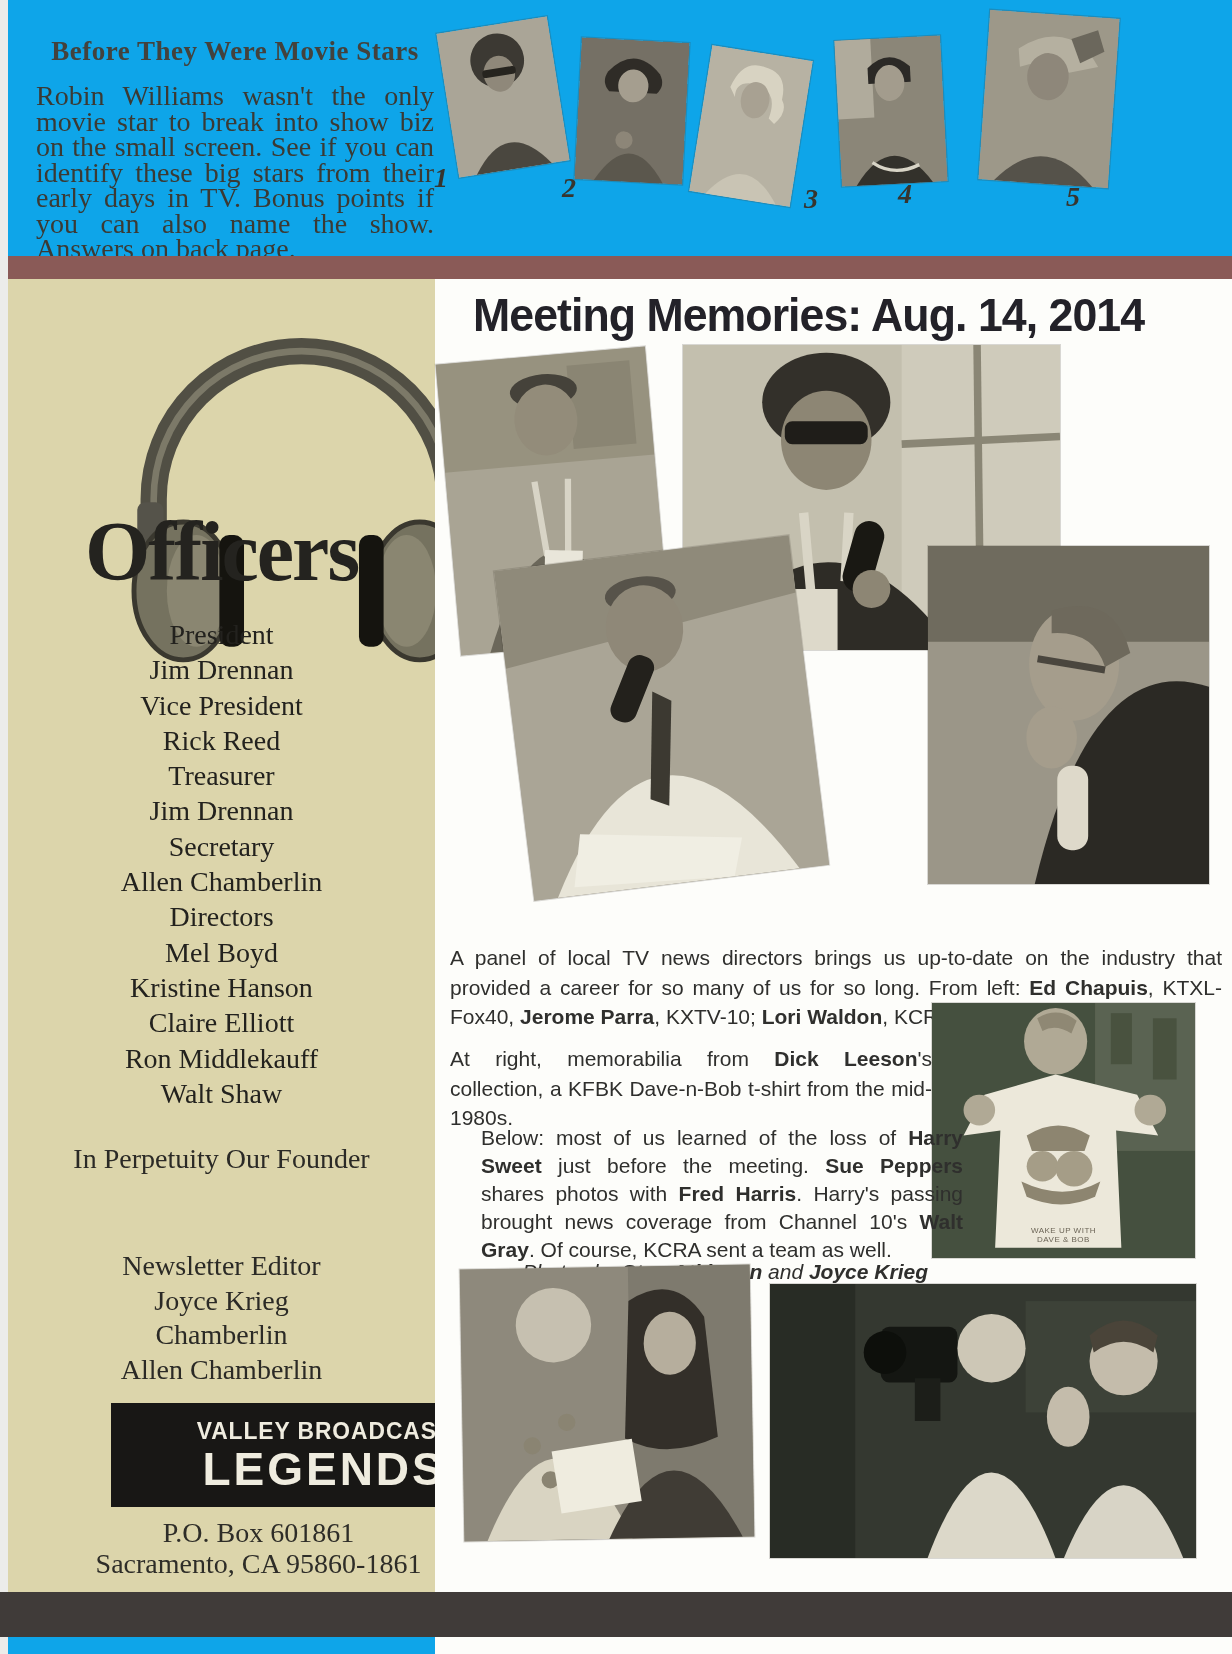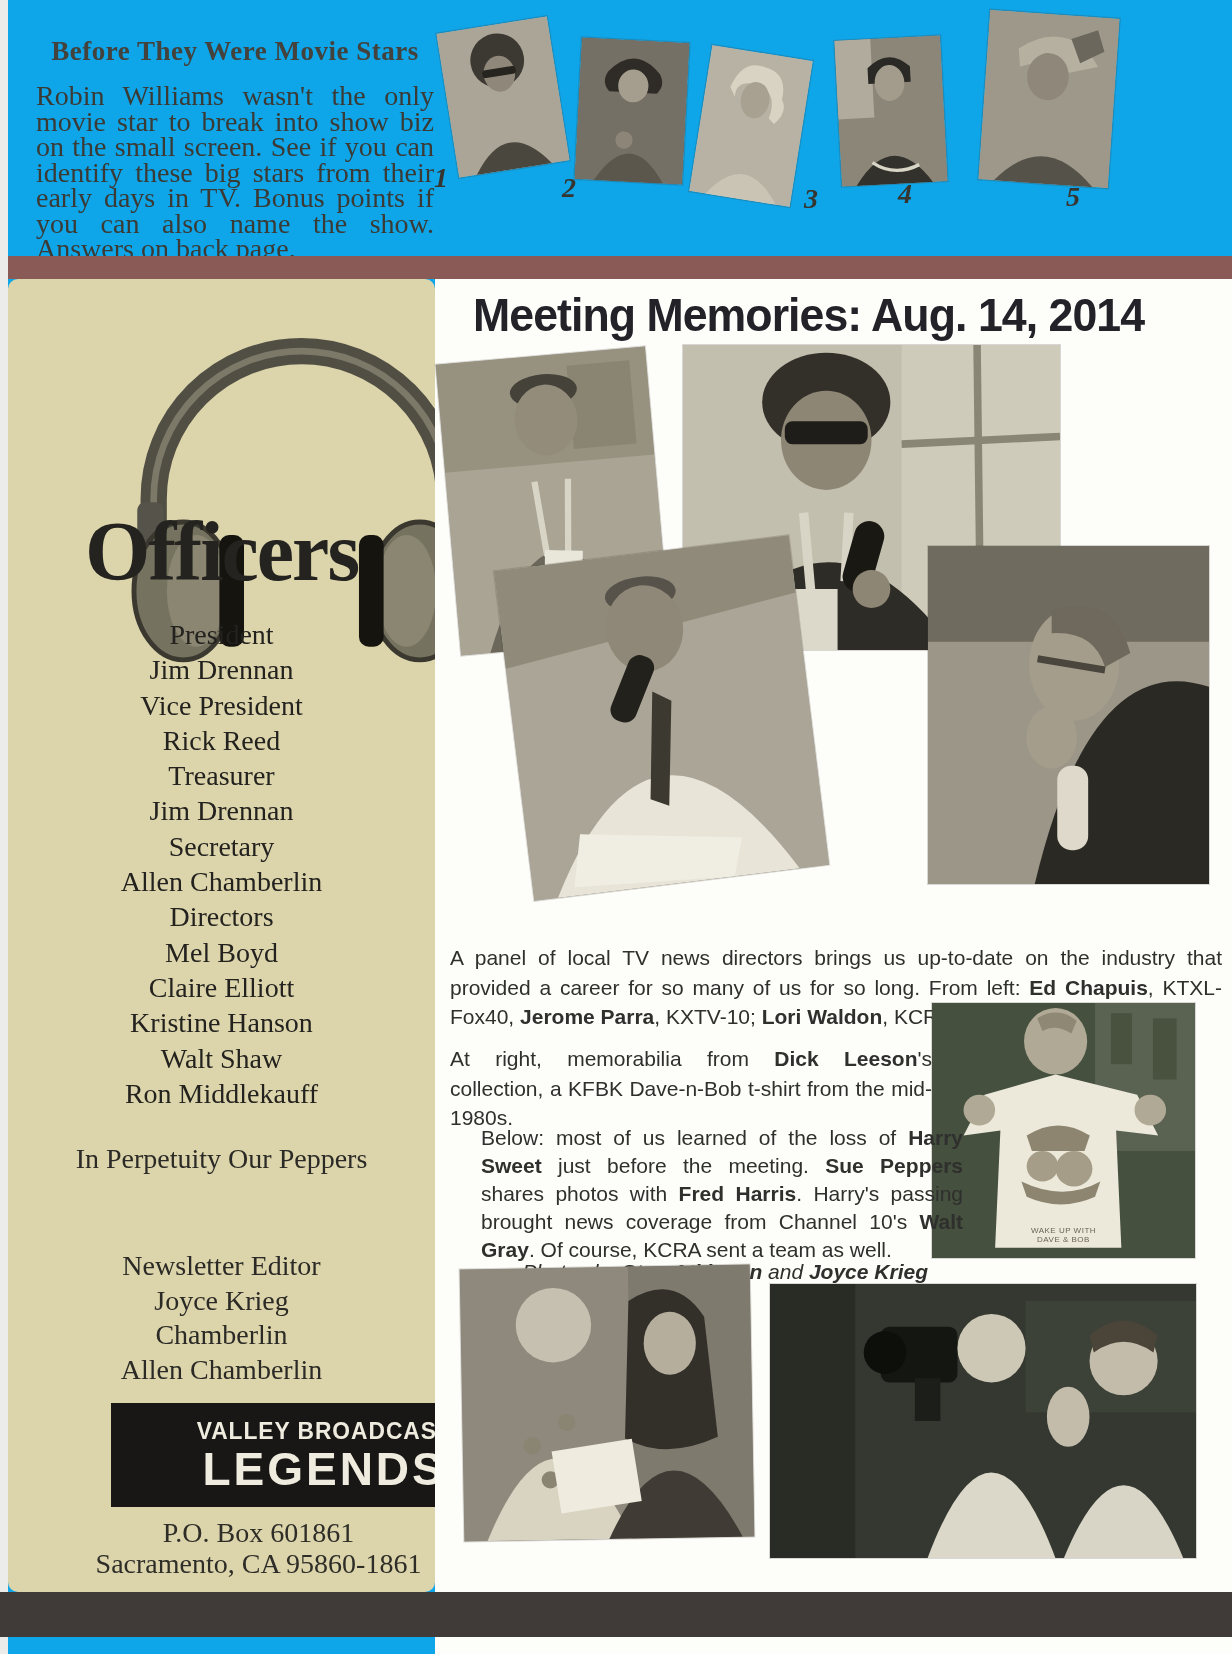--- a/index.html
+++ b/index.html
@@ -112,21 +112,21 @@
     </div>
     <span class="photo-num" style="left:434px;top:162px;">1</span>
     <span class="photo-num" style="left:562px;top:172px;">2</span>
     <span class="photo-num" style="left:804px;top:183px;">3</span>
     <span class="photo-num" style="left:898px;top:178px;">4</span>
     <span class="photo-num" style="left:1066px;top:181px;">5</span>
   </section>
 
   <div class="maroon-bar" style="background: rgb(138, 90, 87);"></div>
 
-  <aside class="sidebar" style="background: rgb(220, 213, 171); border-radius: 10px;">
+  <aside class="sidebar" style="background: rgb(220, 213, 171);">
     <div class="hp-wrap">
       <svg viewBox="0 0 260 230">
         <path d="M40 150 v-24 a90 90 0 0 1 180 0 v24" fill="none" stroke="#514f44" stroke-width="16"></path>
         <path d="M40 150 v-24 a90 90 0 0 1 180 0 v24" fill="none" stroke="#7c7968" stroke-width="4"></path>
         <rect x="30" y="128" width="16" height="36" rx="5" fill="#55534a"></rect>
         <rect x="214" y="128" width="16" height="36" rx="5" fill="#55534a"></rect>
         <ellipse cx="58" cy="182" rx="30" ry="42" fill="#75725f" stroke="#3a382f" stroke-width="3"></ellipse>
         <ellipse cx="66" cy="182" rx="18" ry="34" fill="#8a8671"></ellipse>
         <rect x="80" y="148" width="15" height="68" rx="6" fill="#15140f"></rect>
         <ellipse cx="202" cy="182" rx="30" ry="42" fill="#75725f" stroke="#3a382f" stroke-width="3"></ellipse>
@@ -141,28 +141,28 @@
       <div class="r-role">President</div>
       <div class="r-name">Jim Drennan</div>
       <div class="r-role">Vice President</div>
       <div class="r-name">Rick Reed</div>
       <div class="r-role">Treasurer</div>
       <div class="r-name">Jim Drennan</div>
       <div class="r-role">Secretary</div>
       <div class="r-name">Allen Chamberlin</div>
       <div class="r-role">Directors</div>
       <div class="r-name">Mel Boyd</div>
+      <div class="r-name">Kristine Hanson</div>
       <div class="r-name">Claire Elliott</div>
-      <div class="r-name">Kristine Hanson</div>
+      <div class="r-name">Ron Middlekauff</div>
       <div class="r-name">Walt Shaw</div>
-      <div class="r-name">Ron Middlekauff</div>
     </div>
 
     <div class="founder">
-      <div class="r-role">In Perpetuity Our Peppers</div>
+      <div class="r-role">In Perpetuity Our Founder</div>
     </div>
 
     <div class="editor">
       <div class="r-role">Newsletter Editor</div>
       <div class="r-name">Joyce Krieg</div>
       <div class="r-role">Chamberlin</div>
       <div class="r-name">Allen Chamberlin</div>
     </div>
 
     <div class="logo-box" style="background: rgb(24, 23, 21);">

